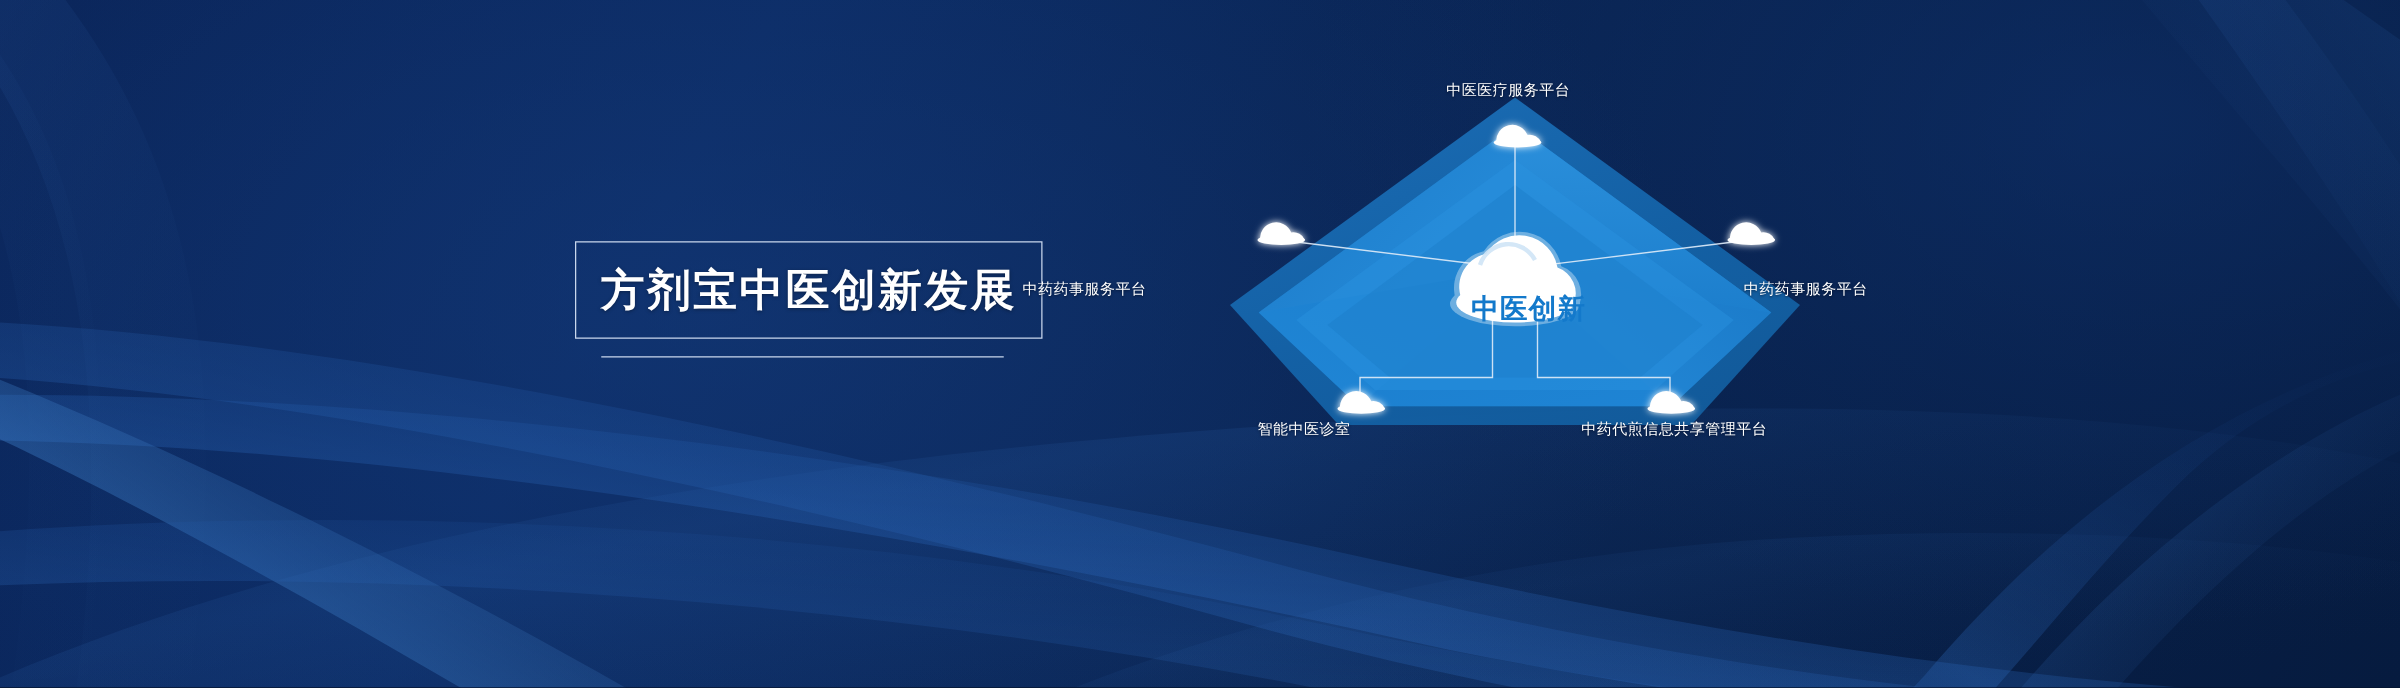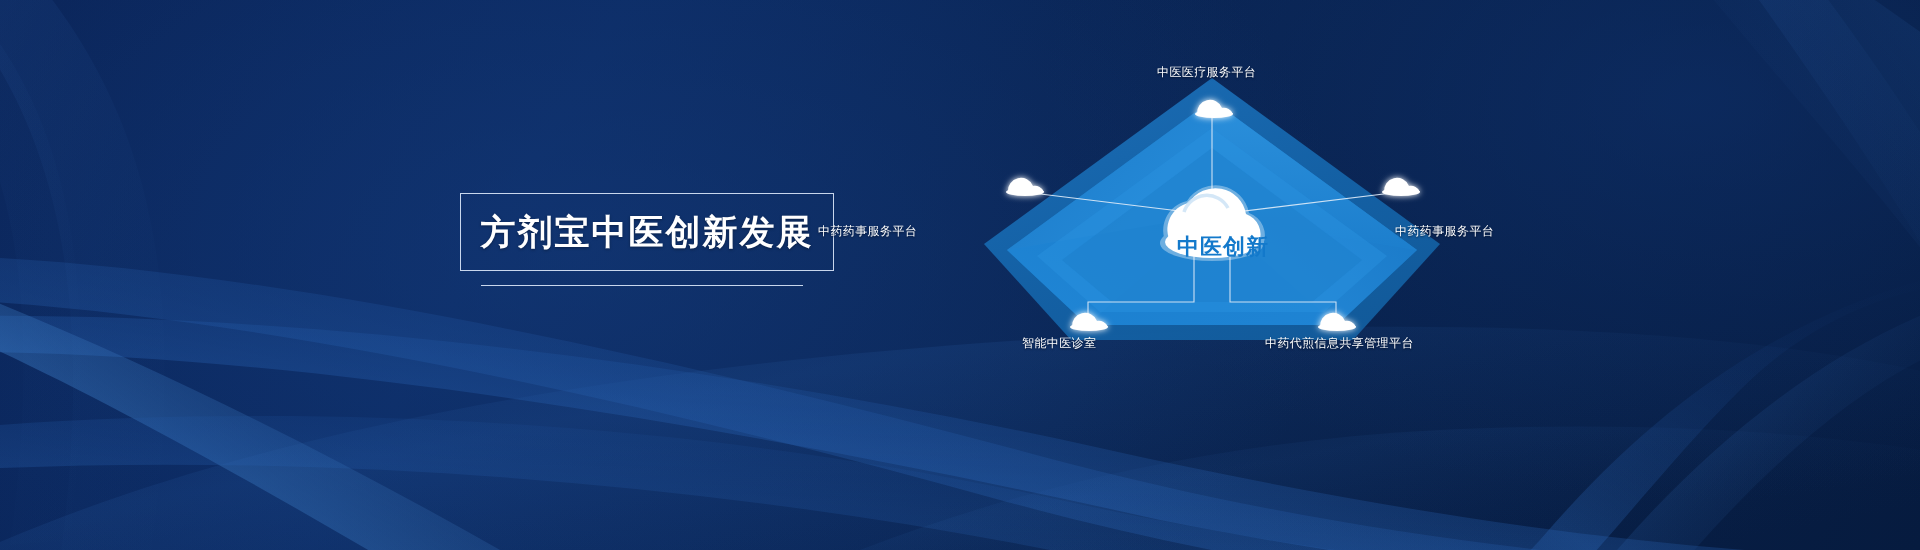--- a/index.html
+++ b/index.html
@@ -253,17 +253,17 @@
         <ellipse cx="250" cy="202" rx="47" ry="16" fill="#ffffff"></ellipse>
         <path d="M222 172 a24 24 0 0 1 44 -4" stroke="#cfe4f6" stroke-width="3.5" fill="none" opacity="0.9"></path>
       </g>
     </svg>
 
     <span class="center-label" style="left:215px; top:192px;">中医创新</span>
 
     <span class="node-label" style="left:195px; top:26px;">中医医疗服务平台</span>
     <span class="node-label" style="left:433px; top:185px;text-align:right;">中药药事服务平台</span>
     <span class="node-label" style="left:303px; top:297px;text-align:center;">中药代煎信息共享管理平台</span>
-    <span class="node-label" style="left:60px; top:297px;">智能中医诊室</span>
+    <span class="node-label" style="left:44px; top:297px;">智能中医诊室</span>
     <span class="node-label" style="left:-144px; top:185px;">中药药事服务平台</span>
   </div>
 
 </div>
 
 </body></html>

